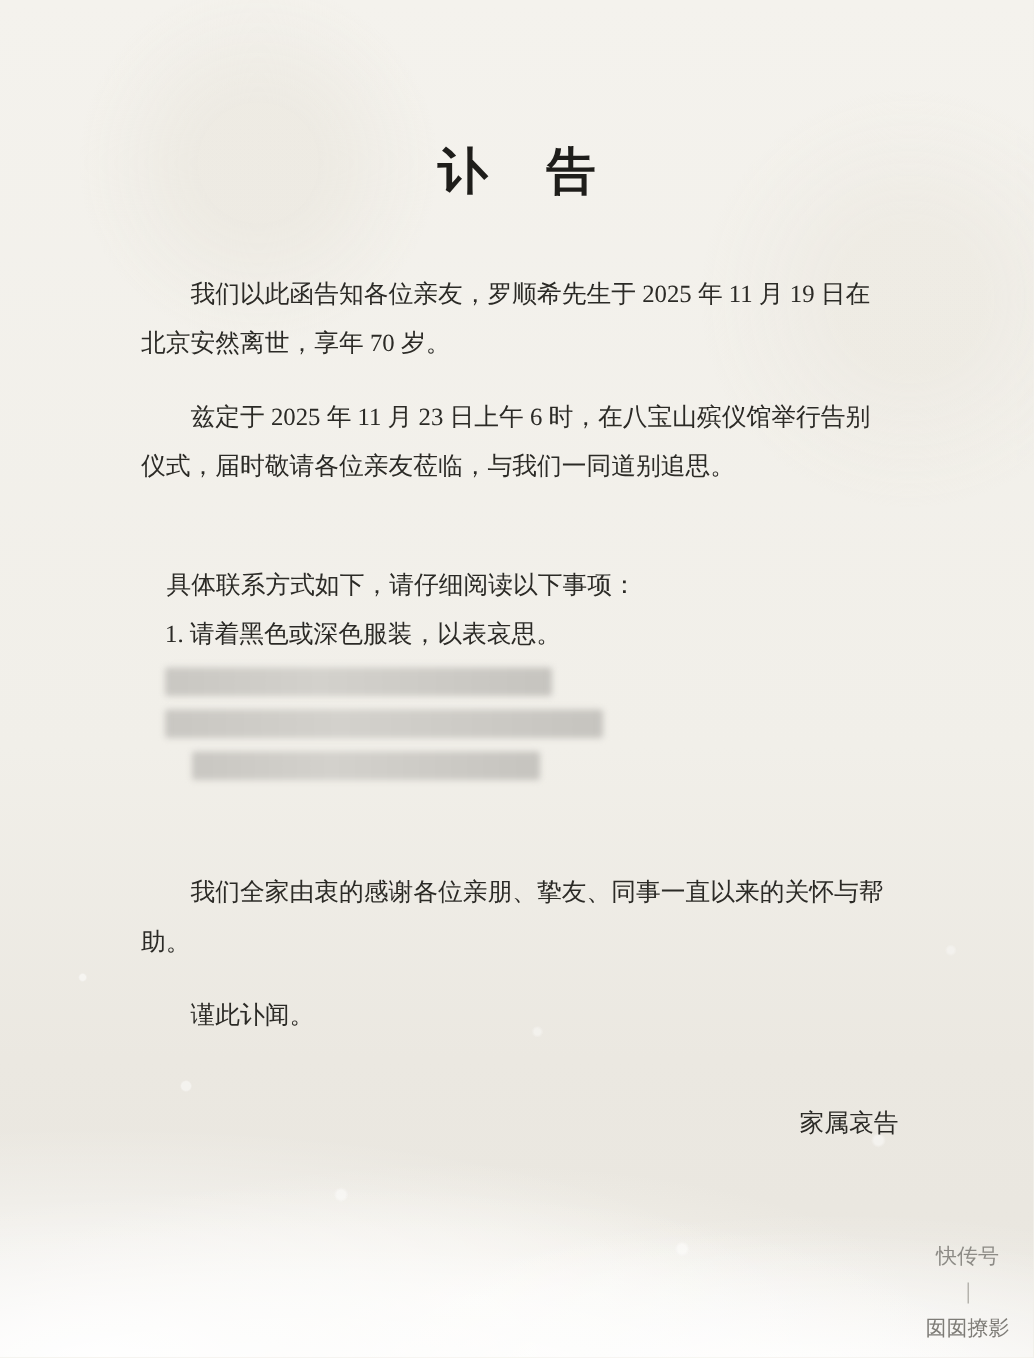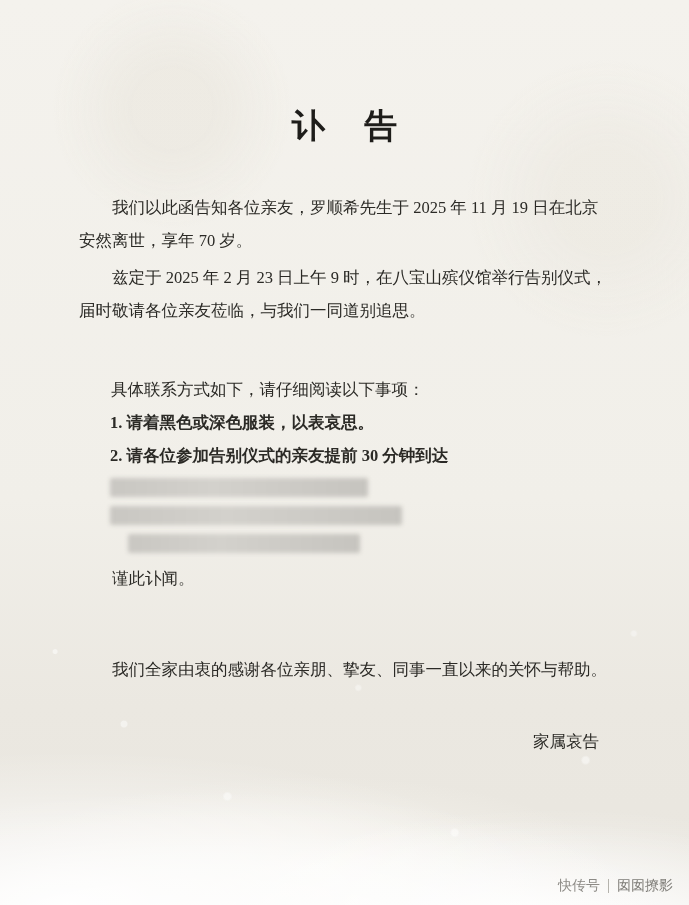--- a/index.html
+++ b/index.html
@@ -45,56 +45,55 @@
     position: absolute;
     left: 0; right: 0; bottom: 0;
     height: 300px;
     pointer-events: none;
     background:
       radial-gradient(ellipse 760px 250px at 30% 118%, rgba(255,255,255,0.95) 0%, rgba(255,255,255,0) 68%),
       radial-gradient(ellipse 520px 190px at 80% 112%, rgba(255,255,255,0.85) 0%, rgba(255,255,255,0) 70%);
   }
   .content {
     position: relative;
-    padding: 12px 78px;
+    padding: 0 78px;
     box-sizing: border-box;
     color: #262522;
   }
   .doc-title {
     text-align: center;
     font-size: 33px;
     font-weight: 700;
     letter-spacing: 14px;
     padding-top: 92px;
     padding-left: 14px;
     color: #1e1d1a;
     font-family: "DejaVu Serif", "Liberation Serif", serif;
   }
   .para {
     font-size: 16.5px;
     line-height: 2.0;
     text-indent: 2em;
-    margin: 1px;
+    margin: 16px;
     color: #2b2a26;
   }
   .p-first { margin-top: 42px; }
   .p-second { margin-top: 4px; }
   .section-lead {
     font-size: 16.5px;
     line-height: 2.0;
     text-indent: 2em;
     margin: 0;
     margin-top: 46px;
     color: #2b2a26;
   }
   .items {
     margin: 0;
     padding: 0 0 0 2em;
     list-style: none;
-    font-weight: bold;
   }
   .items li {
     font-size: 16.5px;
     line-height: 2.0;
     color: #2b2a26;
   }
   .redacted-block {
     margin-top: 6px;
     padding-left: 2em;
   }
@@ -124,20 +123,21 @@
   .footer {
     position: absolute;
     right: 16px;
     bottom: 10px;
     display: flex;
     align-items: center;
     gap: 8px;
     font-family: "Liberation Sans", sans-serif;
     font-size: 14px;
     color: #8d8b86;
+    flex-direction: column;
   }
   .footer .divider {
     width: 1px;
     height: 14px;
     background: #b5b3ad;
     display: inline-block;
   }
   .footer .brand { color: #7e7c77; }
 </style>
 </head>
@@ -145,37 +145,36 @@
 
 <div class="page">
   <div class="texture"></div>
   <div class="bottom-wash"></div>
 
   <div class="content">
 
     <div class="doc-title">讣 告</div>
 
     <p class="para p-first">我们以此函告知各位亲友，罗顺希先生于 2025 年 11 月 19 日在北京安然离世，享年 70 岁。</p>
-    <p class="para p-second">兹定于 2025 年 2 月 23 日上午 9 时，在八宝山殡仪馆举行告别仪式，届时敬请各位亲友莅临，与我们一同道别追思。</p>
+    <p class="para p-second">兹定于 2025 年 11 月 23 日上午 6 时，在八宝山殡仪馆举行告别仪式，届时敬请各位亲友莅临，与我们一同道别追思。</p>
 
     <p class="section-lead">具体联系方式如下，请仔细阅读以下事项：</p>
 
     <ul class="items">
       <li>1. 请着黑色或深色服装，以表哀思。</li>
-      <li>2. 请各位参加告别仪式的亲友提前 30 分钟到达</li>
     </ul>
 
     <div class="redacted-block">
       <div class="redacted r1"></div>
       <div class="redacted r2"></div>
       <div class="redacted r3"></div>
     </div>
 
+    <p class="para p-thanks">我们全家由衷的感谢各位亲朋、挚友、同事一直以来的关怀与帮助。</p>
     <p class="para p-closing">谨此讣闻。</p>
-    <p class="para p-thanks">我们全家由衷的感谢各位亲朋、挚友、同事一直以来的关怀与帮助。</p>
 
     <div class="signature">
       <div class="sig-line">家属哀告</div>
     </div>
 
   </div>
 
   <div class="footer">
     <span>快传号</span>
     <span class="divider"></span>

